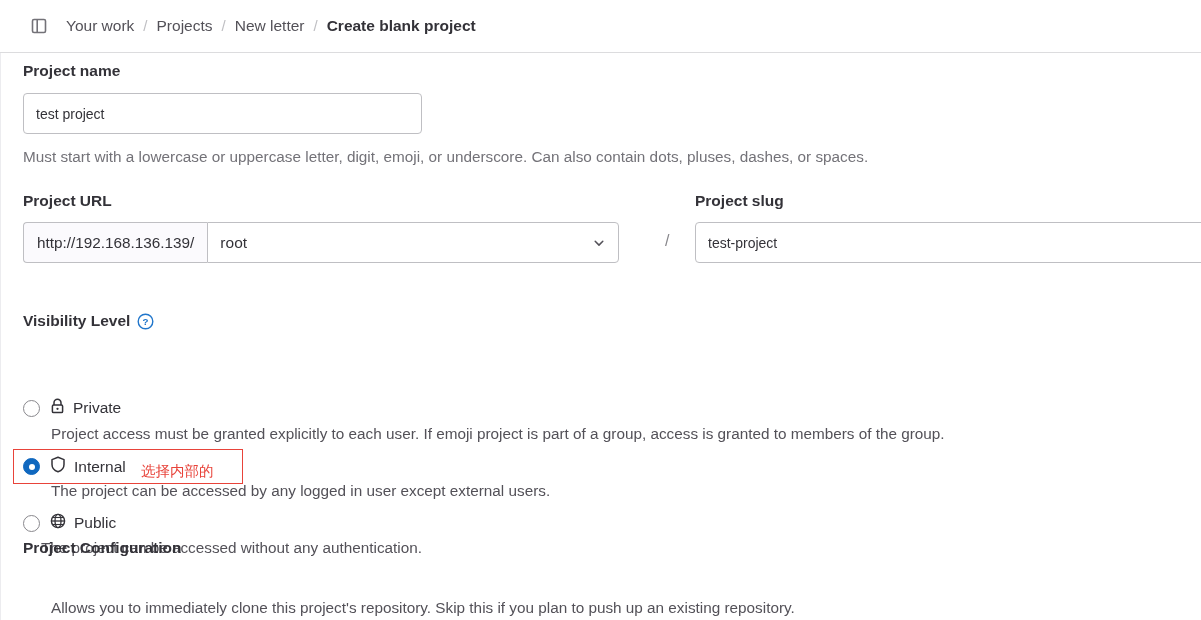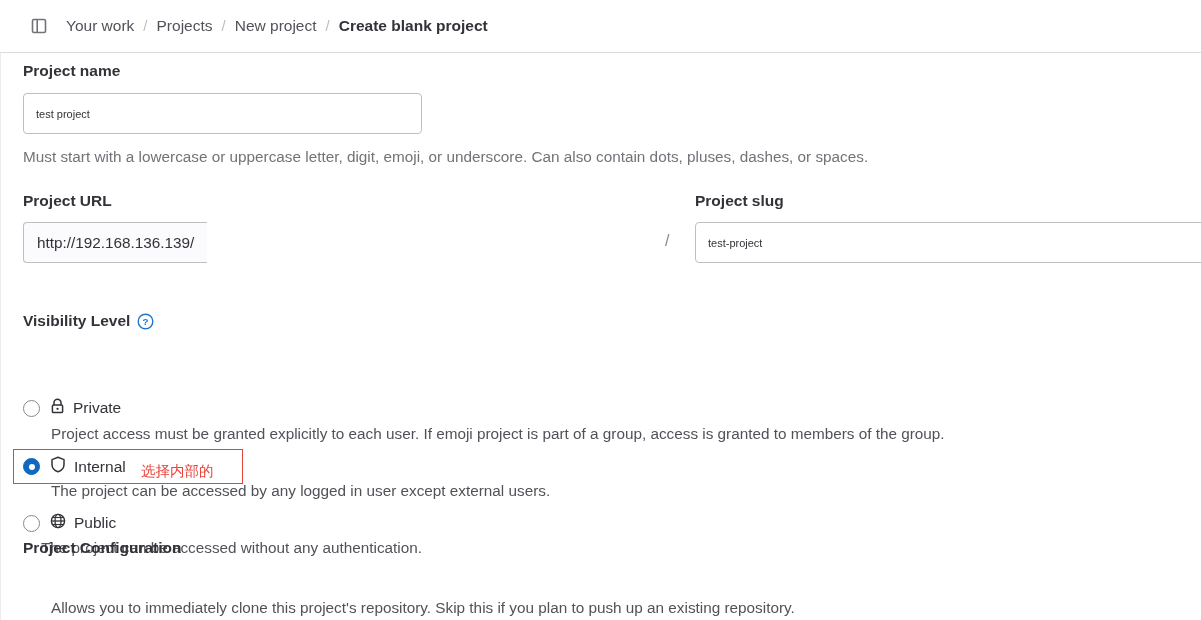--- a/index.html
+++ b/index.html
@@ -54,21 +54,21 @@
     font-size: 15.3px; color: #737278;
     margin: 0;
   }
   .hint a { color: #1f75cb; text-decoration: none; }
 
   .txtinput {
     border: 1px solid #bfbfc3;
     border-radius: 4px;
     background: #fff;
     font-family: "Liberation Sans", sans-serif;
-    font-size: 11px;
+    font-size: 14px;
     color: #333238;
     padding: 0 12px;
     outline: none;
   }
 
   
   #project-name-label { position: absolute; left: 22px; top: 9px; }
   #project-name-input {
     position: absolute; left: 22px; top: 40px;
     width: 399px; height: 41px;
@@ -195,35 +195,43 @@
       <svg width="20" height="20" viewBox="0 0 20 20" aria-hidden="true">
         <rect x="3.5" y="3.5" width="13" height="13" rx="1.5" fill="none" stroke="#737278" stroke-width="1.6"></rect>
         <line x1="8.2" y1="3.5" x2="8.2" y2="16.5" stroke="#737278" stroke-width="1.6"></line>
       </svg>
     </div>
     <nav class="crumbs">
       <a class="crumb" href="#">Your work</a>
       <span class="crumb-sep">/</span>
       <a class="crumb" href="#">Projects</a>
       <span class="crumb-sep">/</span>
-      <a class="crumb" href="#">New project</a>
+      <a class="crumb" href="#">New letter</a>
       <span class="crumb-sep">/</span>
       <span class="crumb current">Create blank project</span>
     </nav>
   </div>
 
   <div class="body">
 
     <div class="field-label" id="project-name-label">Project name</div>
     <input class="txtinput" id="project-name-input" type="text" value="test project" style="">
     <div class="hint" id="project-name-hint">Must start with a lowercase or uppercase letter, digit, emoji, or underscore. Can also contain dots, pluses, dashes, or spaces.</div>
 
     <div class="field-label" id="project-url-label">Project URL</div>
     <div class="url-row">
       <div class="url-prefix">http://192.168.136.139/</div>
+      <div class="ns-select">
+        <span>root</span>
+        <span class="ns-chevron">
+          <svg width="14" height="14" viewBox="0 0 14 14" aria-hidden="true">
+            <path d="M3.2 5.3 L7 9.1 L10.8 5.3" fill="none" stroke="#535158" stroke-width="1.5" stroke-linecap="round" stroke-linejoin="round"></path>
+          </svg>
+        </span>
+      </div>
     </div>
     <div class="slash-sep">/</div>
 
     <div class="field-label" id="project-slug-label">Project slug</div>
     <input class="txtinput" id="project-slug-input" type="text" value="test-project" style="">
 
 
     <div id="visibility-heading">
       <span class="field-label">Visibility Level</span>
       <span class="help-icon">

